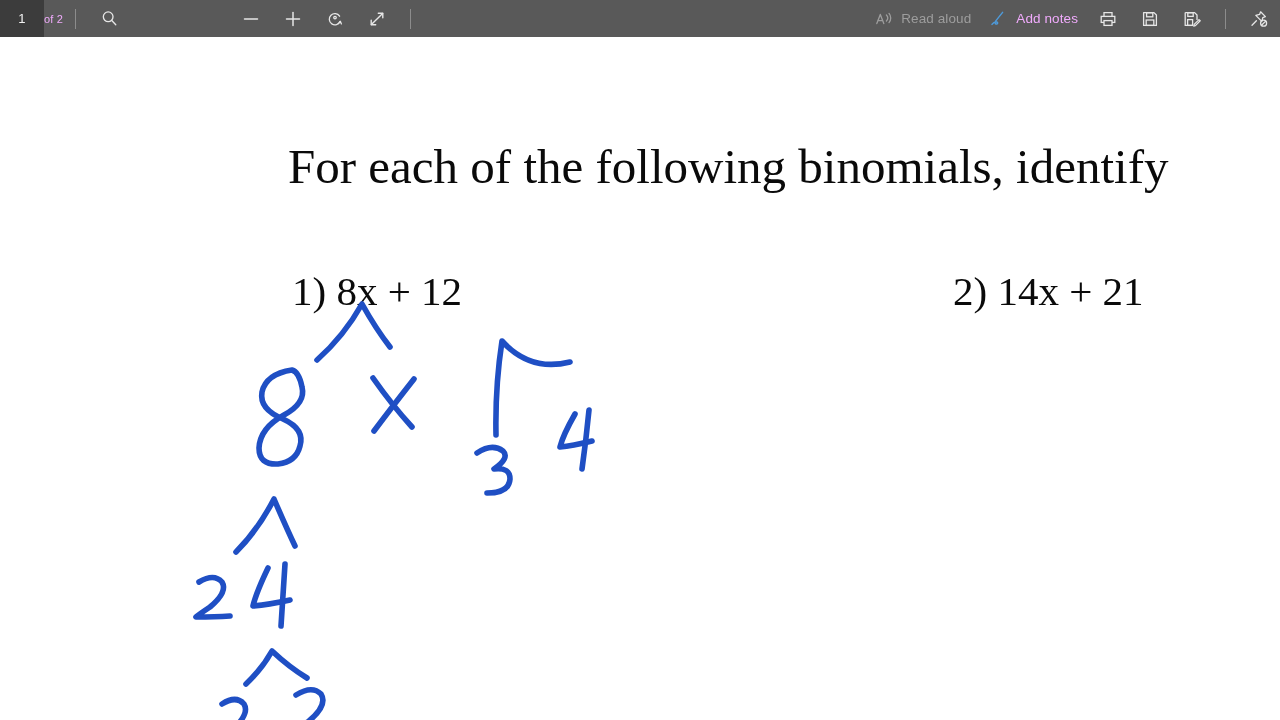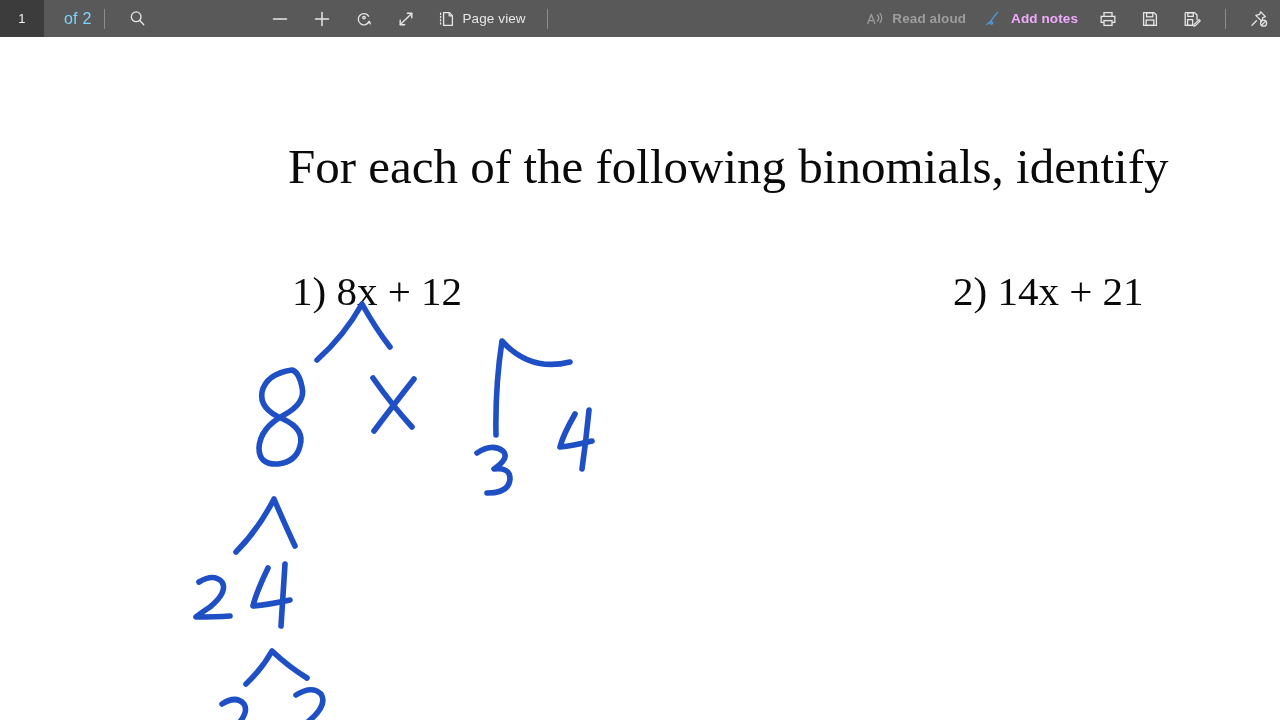--- a/index.html
+++ b/index.html
@@ -46,23 +46,23 @@
     background: #3c3c3c;
     color: #f2f2f2;
     font-size: 13px;
     display: flex;
     align-items: center;
     justify-content: center;
     letter-spacing: 0.2px;
   }
 
   .page-of {
-    color: #7dd3fc;
-    font-size: 16px;
-    margin-left: 20px;
+    color: #f0abfc;
+    font-size: 11px;
+    margin-left: 0;
     letter-spacing: 0.2px;
   }
 
   .sep {
     width: 1px;
     height: 20px;
     background: #8c8c8c;
     margin: 0 12px;
     flex: none;
   }
@@ -95,21 +95,20 @@
   .tb-mid {
     display: flex;
     align-items: center;
     margin-left: 100px;
   }
 
   .tb-right {
     display: flex;
     align-items: center;
     margin-left: auto;
-    font-weight: bold;
   }
 
   .icon-only {
     padding: 0 11px;
   }
 
   
   .page {
     position: absolute;
     left: 0;
@@ -207,30 +206,20 @@
         <span class="tb-icon">
           <svg width="20" height="20" viewBox="0 0 20 20" fill="none" stroke="#e6e6e6" stroke-width="1.4">
             <line x1="4.4" y1="15.6" x2="15.6" y2="4.4" stroke-linecap="round"></line>
             <path d="M4.2 11.3 L4.2 15.8 L8.7 15.8" stroke-linecap="round" stroke-linejoin="round"></path>
             <path d="M11.3 4.2 L15.8 4.2 L15.8 8.7" stroke-linecap="round" stroke-linejoin="round"></path>
           </svg>
         </span>
       </div>
 
 
-      <div class="tb-btn">
-        <span class="tb-icon">
-          <svg width="20" height="20" viewBox="0 0 20 20" fill="none" stroke="#e6e6e6" stroke-width="1.3">
-            <path d="M7.6 3.6 L13.4 3.6 L16.4 6.6 L16.4 16.4 L7.6 16.4 Z" stroke-linejoin="round"></path>
-            <path d="M13.2 3.7 L13.2 6.8 L16.3 6.8" stroke-linejoin="round"></path>
-            <path d="M4.6 4.2 L4.6 5.4 M4.6 7.4 L4.6 8.6 M4.6 10.6 L4.6 11.8 M4.6 13.8 L4.6 15.0" stroke-linecap="round"></path>
-          </svg>
-        </span>
-        <span>Page view</span>
-      </div>
 
       <div class="sep"></div>
     </div>
 
     <div class="tb-right">
 
       <div class="tb-btn dim">
         <span class="tb-icon">
           <svg width="20" height="20" viewBox="0 0 20 20" fill="none" stroke="#9d9d9d" stroke-width="1.3">
             <path d="M2.8 14.6 L6.3 5.4 L9.8 14.6" stroke-linecap="round" stroke-linejoin="round"></path>

